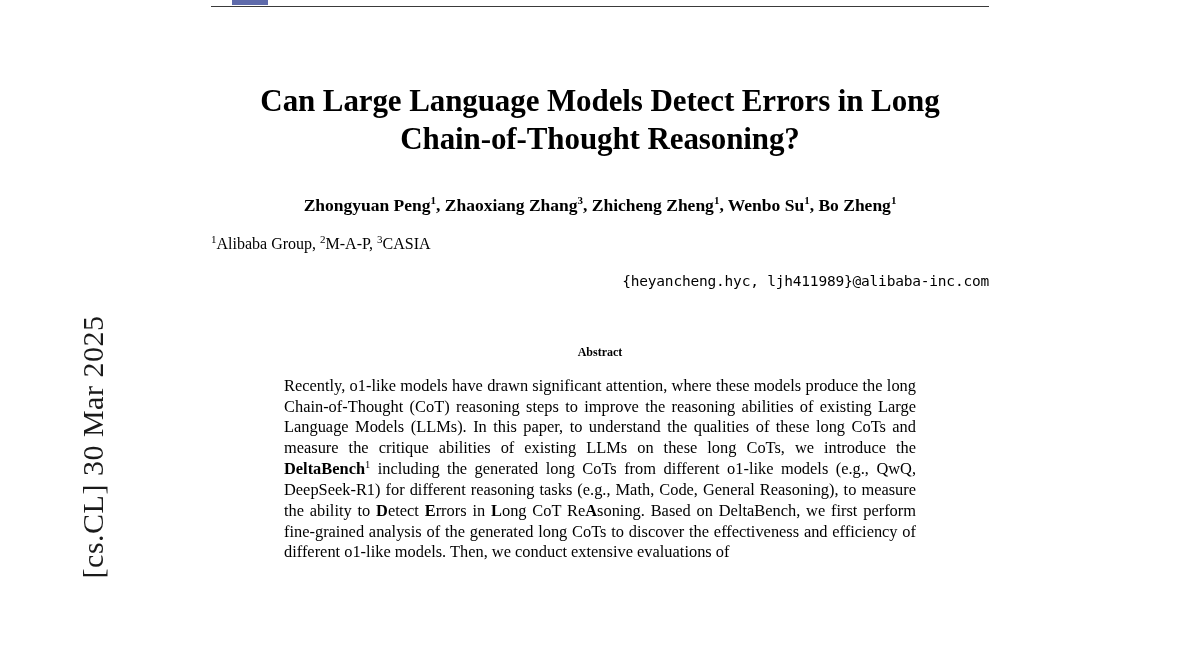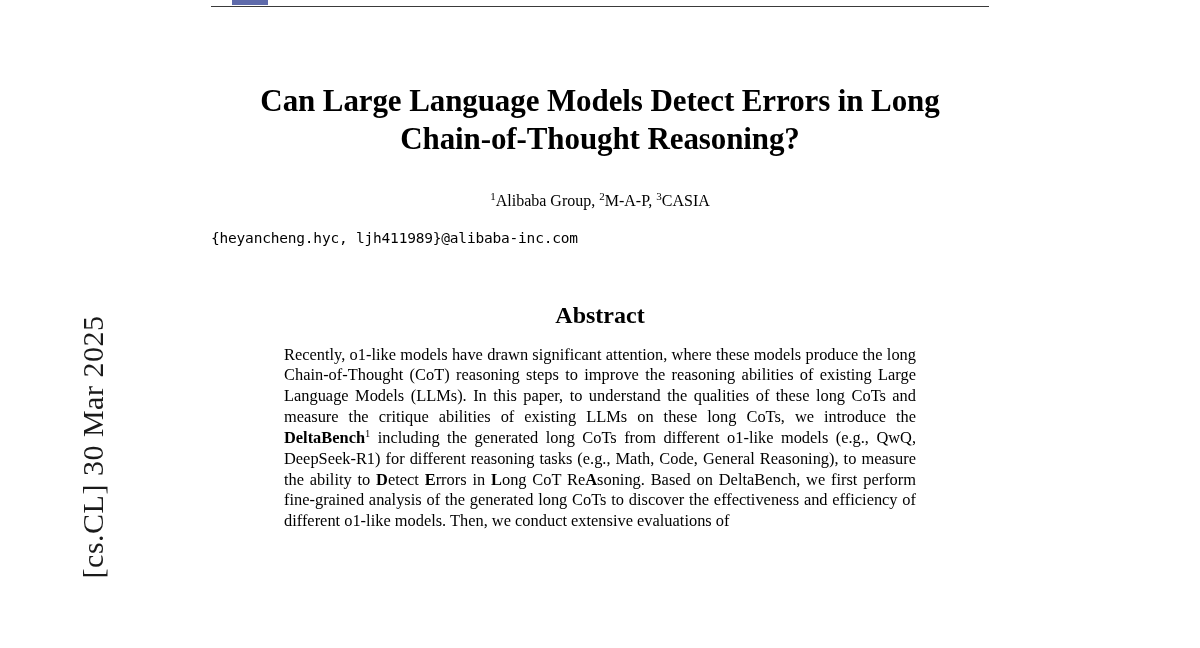--- a/index.html
+++ b/index.html
@@ -80,38 +80,38 @@
     margin-bottom: 16px;
   }
   .authors sup, .affil sup {
     font-size: 11px;
     font-weight: bold;
     vertical-align: super;
     line-height: 0;
   }
 
   .affil {
-    text-align: center;
+    text-align: left;
     font-size: 16px;
     font-weight: normal;
     margin-top: 6px;
   }
   .affil sup { font-weight: normal; }
 
   .email {
-    text-align: left;
+    text-align: right;
     font-family: "DejaVu Sans Mono", monospace;
     font-size: 14.5px;
     margin-top: 20px;
     letter-spacing: -0.2px;
   }
 
   .abstract-head {
     text-align: center;
-    font-size: 24px;
+    font-size: 12px;
     font-weight: bold;
     margin-top: 56px;
   }
 
   .abstract-body {
     margin: 16px auto 0 auto;
     width: 640px;
     font-size: 16.4px;
     line-height: 1.27;
     text-align: justify;
@@ -132,20 +132,23 @@
 <div class="top-rule"></div>
 <div class="top-link-fragment"></div>
 
 <div class="arxiv-stamp">[cs.CL]  30 Mar 2025</div>
 
 <div class="paper">
 
   <h1 class="title">Can Large Language Models Detect Errors in Long Chain-of-Thought Reasoning?</h1>
 
   <div class="authors">
+    <div class="line">
+      Zhongyuan Peng<sup>1</sup>, Zhaoxiang Zhang<sup>3</sup>, Zhicheng Zheng<sup>1</sup>, Wenbo Su<sup>1</sup>, Bo Zheng<sup>1</sup>
+    </div>
   </div>
 
   <div class="affil">
     <sup>1</sup>Alibaba Group, <sup>2</sup>M-A-P, <sup>3</sup>CASIA
   </div>
 
   <div class="email">{heyancheng.hyc, ljh411989}@alibaba-inc.com</div>
 
   <div class="abstract-head">Abstract</div>
 

